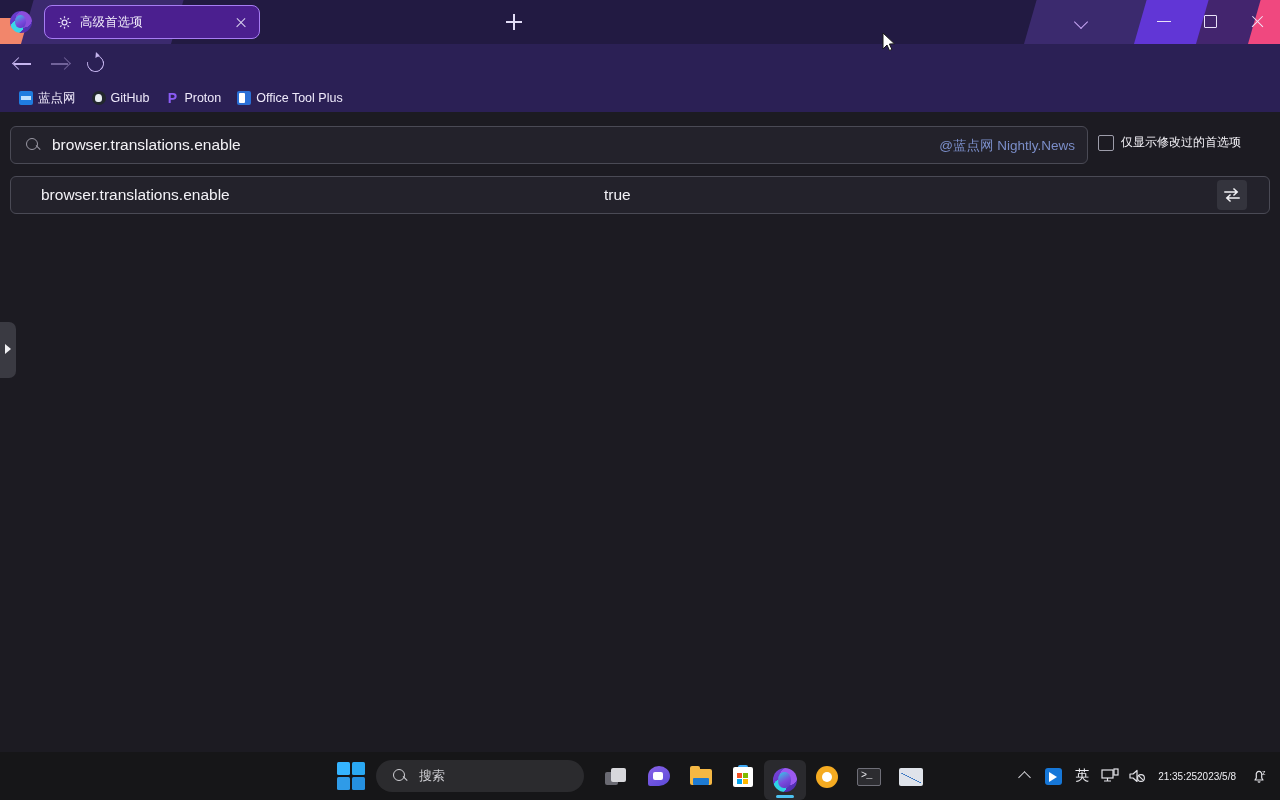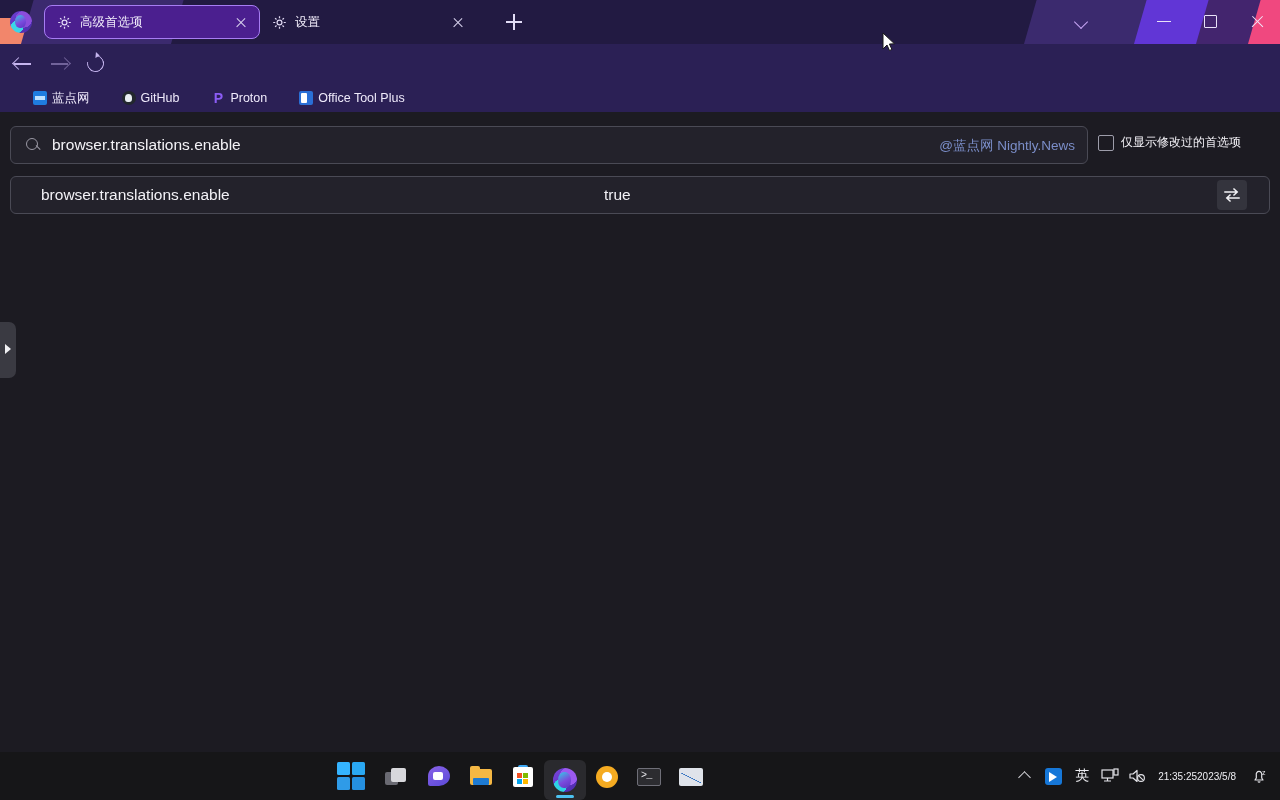--- a/index.html
+++ b/index.html
@@ -140,21 +140,21 @@
   .menu-btn { position: absolute; left: 1244px; top: 52px; width: 26px; height: 24px; }
   .menu-line { position: absolute; left: 2px; height: 1.8px; background: #c9aef6; }
   .ml1 { top: 6px; width: 16px; }
   .ml2 { top: 11px; width: 16px; }
   .ml3 { top: 16px; width: 16px; }
   .menu-dot { position: absolute; right: 0px; top: 2px; width: 7px; height: 7px; border-radius: 50%; background: #2ac3a2; }
 
   
   .bookmarks {
     position: absolute; top: 84px; left: 0; width: 1280px; height: 28px;
-    background: #2b2055; display: flex; align-items: center; padding-left: 28px; gap: 22px;
+    background: #2b2055; display: flex; align-items: center; padding-left: 14px; gap: 6px;
   }
   .bm { display: flex; align-items: center; gap: 5px; height: 22px; padding: 0 5px; border-radius: 4px; }
   .bm-label { color: #efeafb; font-size: 12.5px; white-space: nowrap; }
   .bm-ico { width: 14px; height: 14px; flex: 0 0 14px; border-radius: 2px; position: relative; }
   .ico-landian { background: #1f7ce0; }
   .ico-landian::after { content:""; position:absolute; left:2px; top:5px; right:2px; height:4px; background:#bfe0ff; }
   .ico-github { background: #22272e; border-radius: 50%; }
   .ico-github::after { content:"";position:absolute;left:3.5px;top:3px;width:7px;height:8px;border-radius:50% 50% 40% 40%;background:#e9eef3;}
   .ico-proton { background: transparent; color: #8b5cf6; font-weight: bold; font-size: 14px; line-height: 14px; text-align: center; }
   .ico-otp { background: #2a6fd6; }
@@ -306,32 +306,20 @@
           <svg width="15" height="15" viewBox="0 0 16 16">
             <circle cx="8" cy="8" r="2.6" fill="none" stroke="#e9e2fb" stroke-width="1.3"></circle>
             <g stroke="#e9e2fb" stroke-width="1.3">
               <path d="M8 1.3v2.2M8 12.5v2.2M1.3 8h2.2M12.5 8h2.2M3.3 3.3l1.5 1.5M11.2 11.2l1.5 1.5M12.7 3.3l-1.5 1.5M4.8 11.2l-1.5 1.5"></path>
             </g>
           </svg>
         </span>
         <span class="tab-title">高级首选项</span>
         <span class="tab-close"></span>
       </div>
-      <div class="tab inactive">
-        <span class="tab-gear">
-          <svg width="15" height="15" viewBox="0 0 16 16">
-            <circle cx="8" cy="8" r="2.6" fill="none" stroke="#e9e2fb" stroke-width="1.3"></circle>
-            <g stroke="#e9e2fb" stroke-width="1.3">
-              <path d="M8 1.3v2.2M8 12.5v2.2M1.3 8h2.2M12.5 8h2.2M3.3 3.3l1.5 1.5M11.2 11.2l1.5 1.5M12.7 3.3l-1.5 1.5M4.8 11.2l-1.5 1.5"></path>
-            </g>
-          </svg>
-        </span>
-        <span class="tab-title">设置</span>
-        <span class="tab-close"></span>
-      </div>
     </div>
 
     <div class="newtab"></div>
     <div class="tablist-chevron"></div>
 
     <div class="wc wc-min">
         <i></i>
       </div>
     <div class="wc wc-max">
         <i></i>
@@ -437,20 +425,24 @@
   <div class="taskbar">
     <div class="tb-center">
 
       <div class="winlogo">
         <span></span>
           <span></span>
           <span></span>
           <span></span>
       </div>
 
+      <div class="tb-search">
+        <span class="mag"></span>
+        <span class="tb-search-label">搜索</span>
+      </div>
 
       <div class="tb-icon">
         <span class="glyph ti-taskview">
             <i class="b"></i>
             <i class="a"></i>
           </span>
       </div>
       <div class="tb-icon">
         <span class="glyph">
             <i class="ti-chat"></i>

